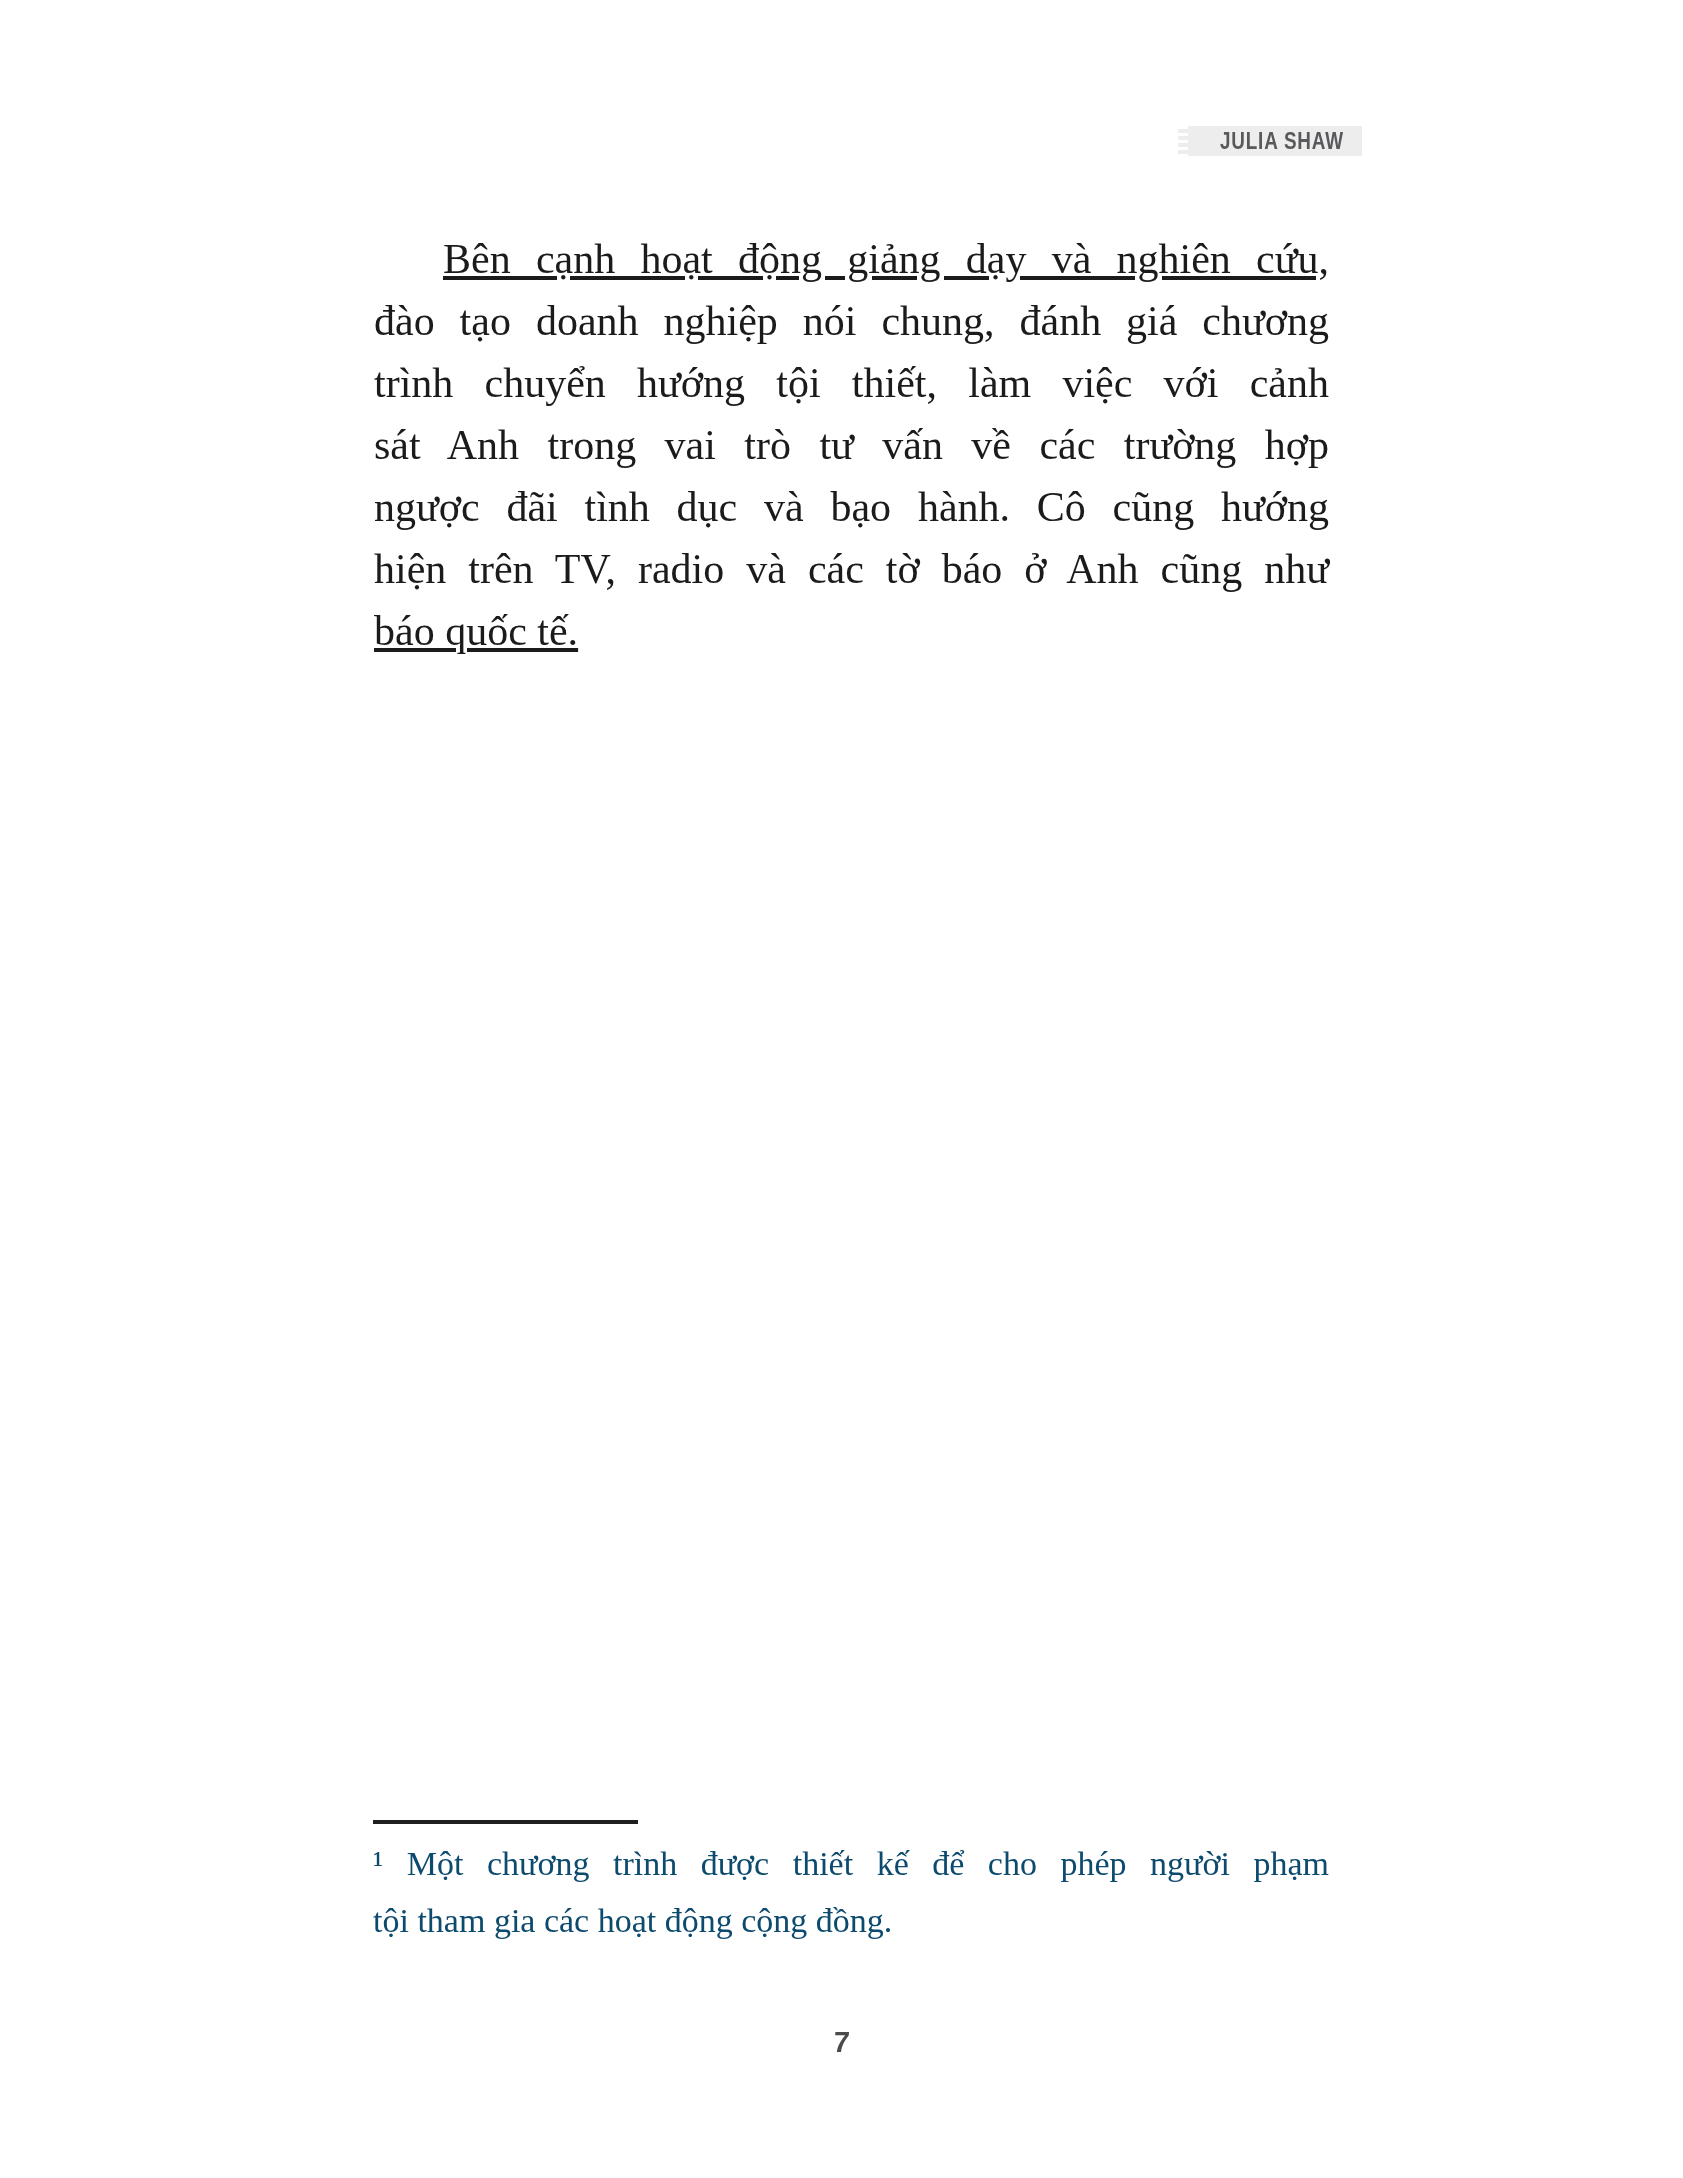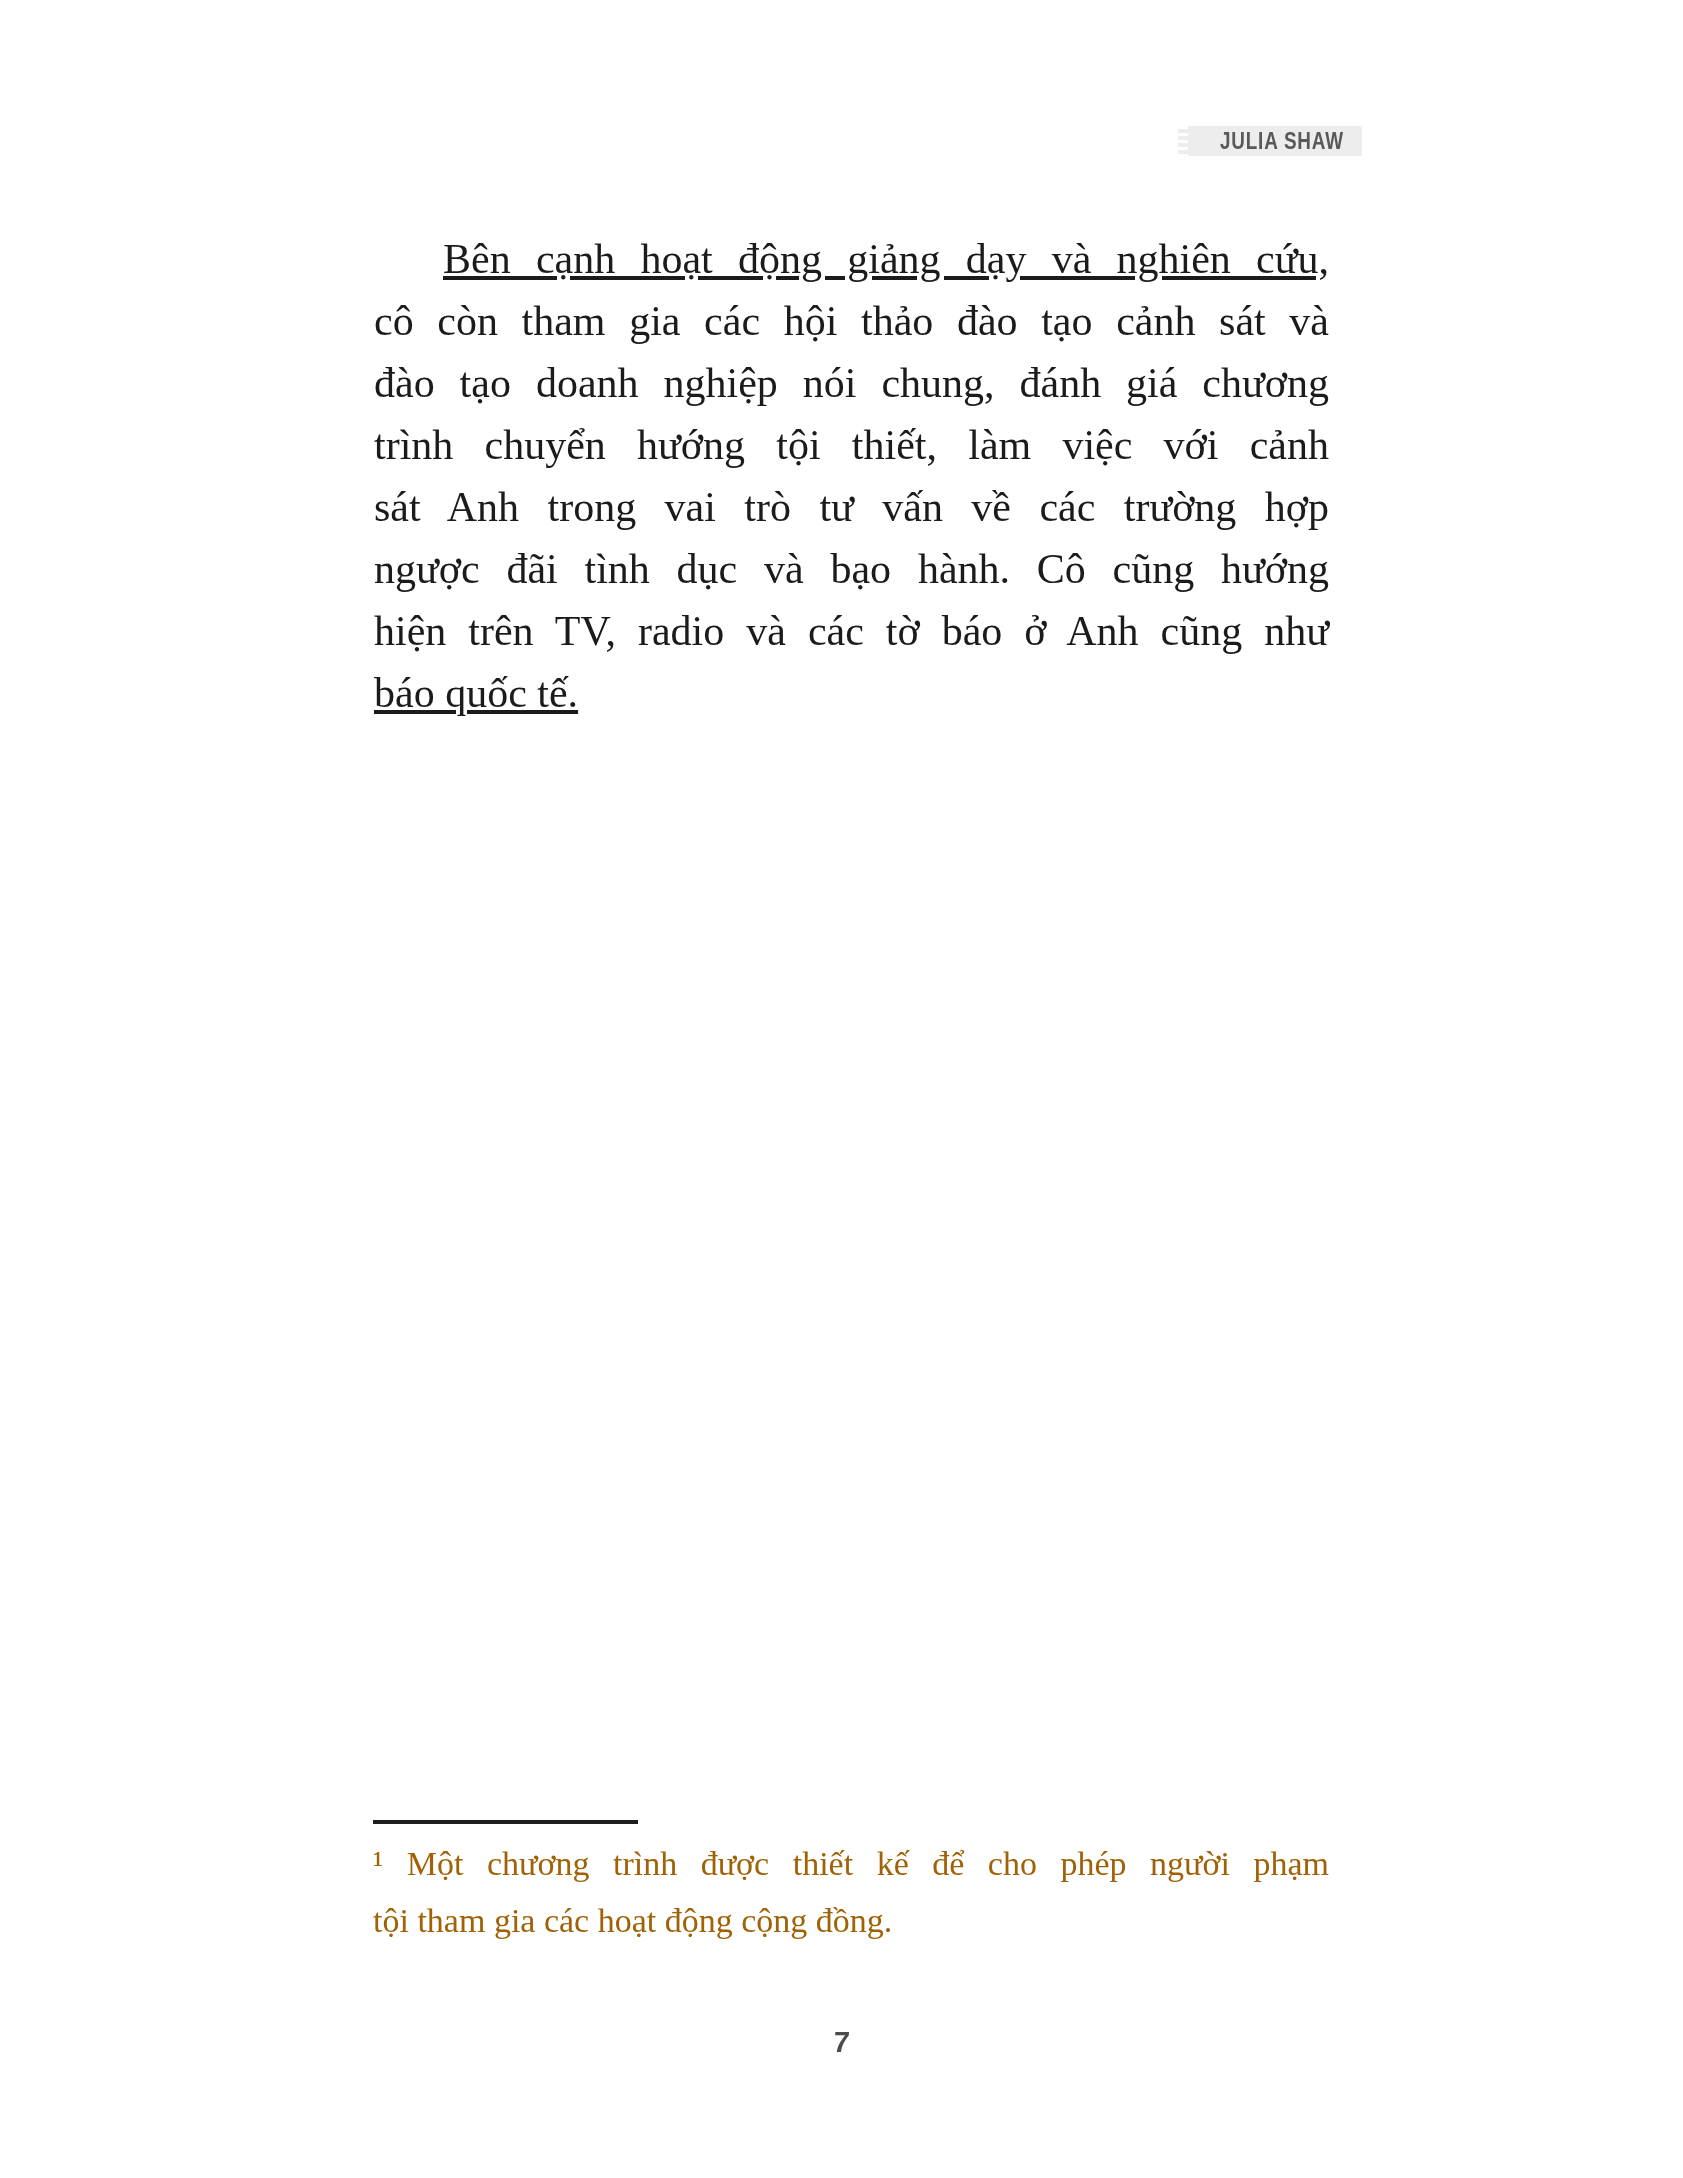--- a/index.html
+++ b/index.html
@@ -75,21 +75,21 @@
     height: 4px;
     background: #1f1f1f;
   }
   .footnote {
     position: absolute;
     left: 373px;
     top: 1835px;
     width: 956px;
     font-size: 34px;
     line-height: 57px;
-    color: #a16207;
+    color: #0c4a6e;
   }
   .footnote .line {
     text-align: justify;
     text-align-last: justify;
   }
   .footnote .line:last-child { text-align-last: left; }
 
   
   .page-number {
     position: absolute;
@@ -109,21 +109,20 @@
 
 <div class="page">
 
   <div class="running-header">
     <div class="tear"></div>
     <div class="title">JULIA SHAW</div>
   </div>
 
   <div class="paragraph">
       <div class="line">Bên cạnh hoạt động giảng dạy và nghiên cứu,</div>
-      <div class="line">cô còn tham gia các hội thảo đào tạo cảnh sát và</div>
       <div class="line">đào tạo doanh nghiệp nói chung, đánh giá chương</div>
       <div class="line">trình chuyển hướng tội thiết, làm việc với cảnh</div>
       <div class="line">sát Anh trong vai trò tư vấn về các trường hợp</div>
       <div class="line">ngược đãi tình dục và bạo hành. Cô cũng hướng</div>
       <div class="line">hiện trên TV, radio và các tờ báo ở Anh cũng như</div>
       <div class="line">báo quốc tế.</div>
     </div>
 
   <div class="footnote-rule"></div>
 

